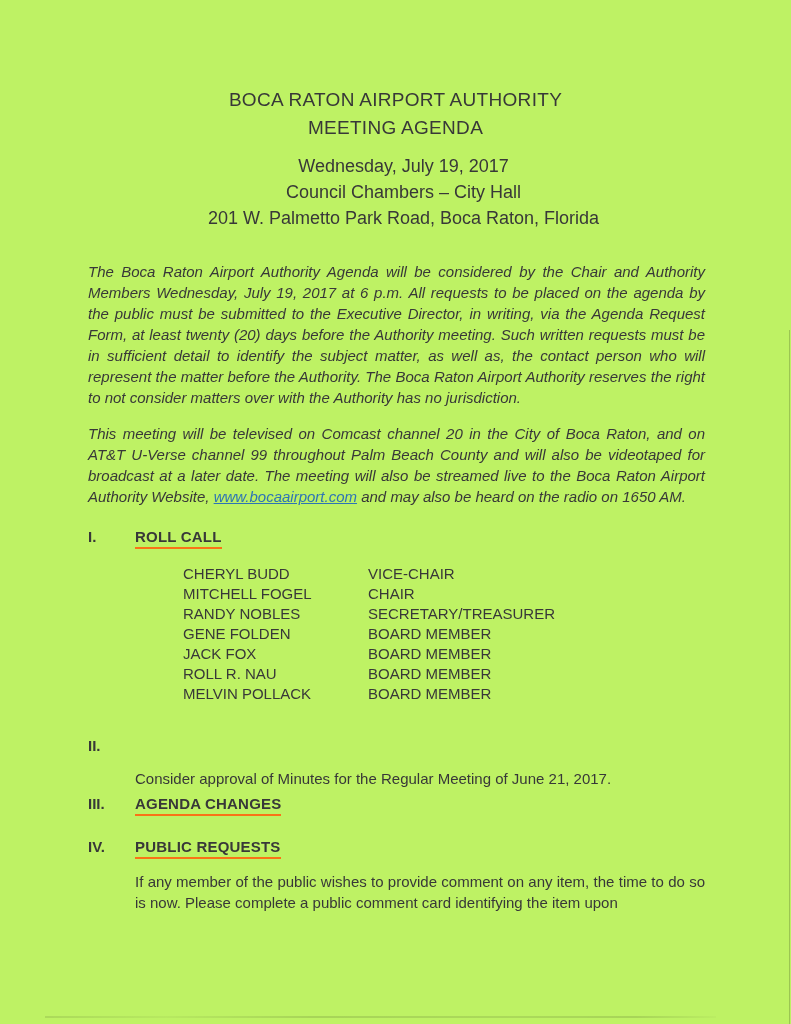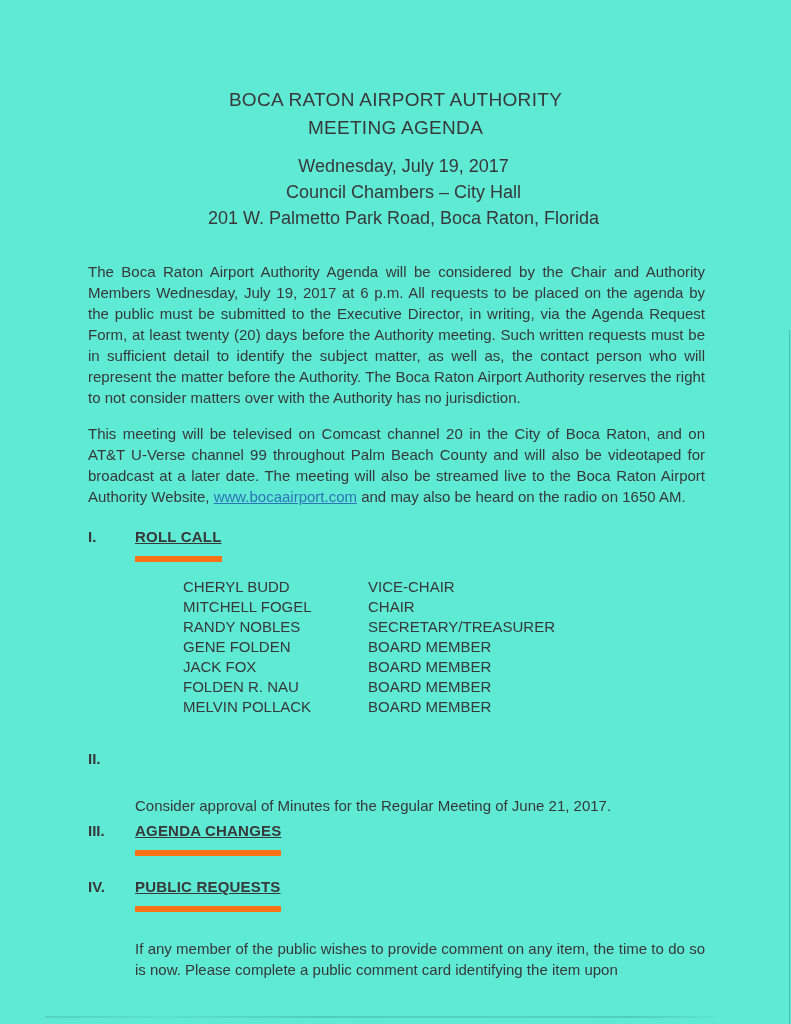--- a/index.html
+++ b/index.html
@@ -1,21 +1,21 @@
 <!DOCTYPE html>
 <html><head>
 <meta charset="utf-8">
 <style>
   * { margin: 0; padding: 0; box-sizing: border-box; }
   html, body { background: #ffffff; }
   .page {
     position: relative;
     width: 791px;
     height: 1024px;
-    background: #5eead4;
+    background: #bef264;
     overflow: hidden;
     font-family: "Liberation Sans", sans-serif;
     color: #383838;
   }
   .title-block {
     padding-top: 86px;
     text-align: center;
     font-size: 19px;
     line-height: 28px;
     letter-spacing: 0.3px;
@@ -28,55 +28,55 @@
     padding-left: 16px;
   }
   .content {
     padding-left: 88px;
     padding-right: 86px;
     font-size: 15px;
     line-height: 21px;
   }
   .para {
     text-align: justify;
+    font-style: italic;
   }
   .para-1 { margin-top: 30px; }
   .para-2 { margin-top: 15px; }
   .weblink {
     color: #2d74b5;
     text-decoration: underline;
     cursor: pointer;
   }
   .section-heading {
     display: flex;
     align-items: baseline;
     font-weight: bold;
   }
   .sec-numeral {
     flex: 0 0 47px;
   }
   .sec-title {
-    border-bottom: 6px solid #f97316;
-    padding-bottom: 9px;
+    border-bottom: 2px solid #f97316;
+    padding-bottom: 0;
     letter-spacing: 0.2px;
-    text-decoration: underline;
   }
   .sh-1 { margin-top: 19px; }
   .sh-2 { margin-top: 31px; gap: 41px; }
   .sh-3 { margin-top: 4px; }
   .sh-4 { margin-top: 20px; }
   .roll-table {
     margin-top: 15px;
     margin-left: 95px;
     line-height: 20px;
   }
   .roll-row { display: flex; }
   .roll-name { flex: 0 0 185px; }
   .section-body {
-    margin-top: 26px;
+    margin-top: 12px;
     margin-left: 47px;
     text-align: justify;
   }
   .section-body.single-line { text-align: left; }
   .scan-bottom {
     position: absolute;
     left: 45px;
     right: 75px;
     bottom: 6px;
     height: 2px;
@@ -135,21 +135,21 @@
       </div>
       <div class="roll-row">
         <span class="roll-name">GENE FOLDEN</span>
         <span class="roll-role">BOARD MEMBER</span>
       </div>
       <div class="roll-row">
         <span class="roll-name">JACK FOX</span>
         <span class="roll-role">BOARD MEMBER</span>
       </div>
       <div class="roll-row">
-        <span class="roll-name">FOLDEN R. NAU</span>
+        <span class="roll-name">ROLL R. NAU</span>
         <span class="roll-role">BOARD MEMBER</span>
       </div>
       <div class="roll-row">
         <span class="roll-name">MELVIN POLLACK</span>
         <span class="roll-role">BOARD MEMBER</span>
       </div>
     </div>
 
     <div class="section-heading sh-2">
       <span class="sec-numeral">II.</span>

